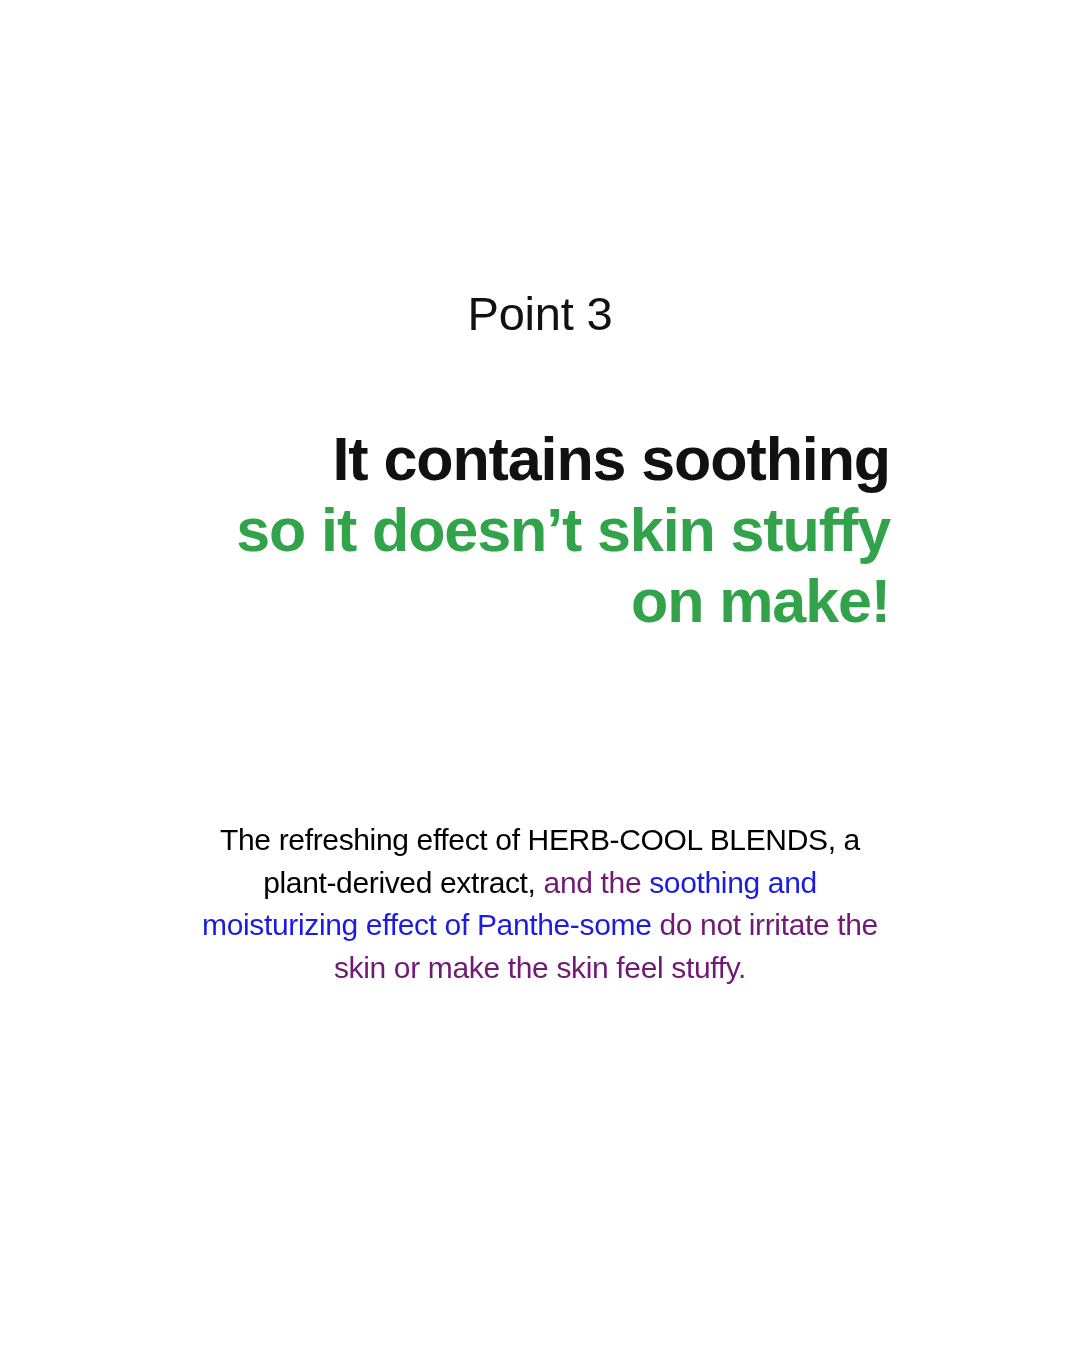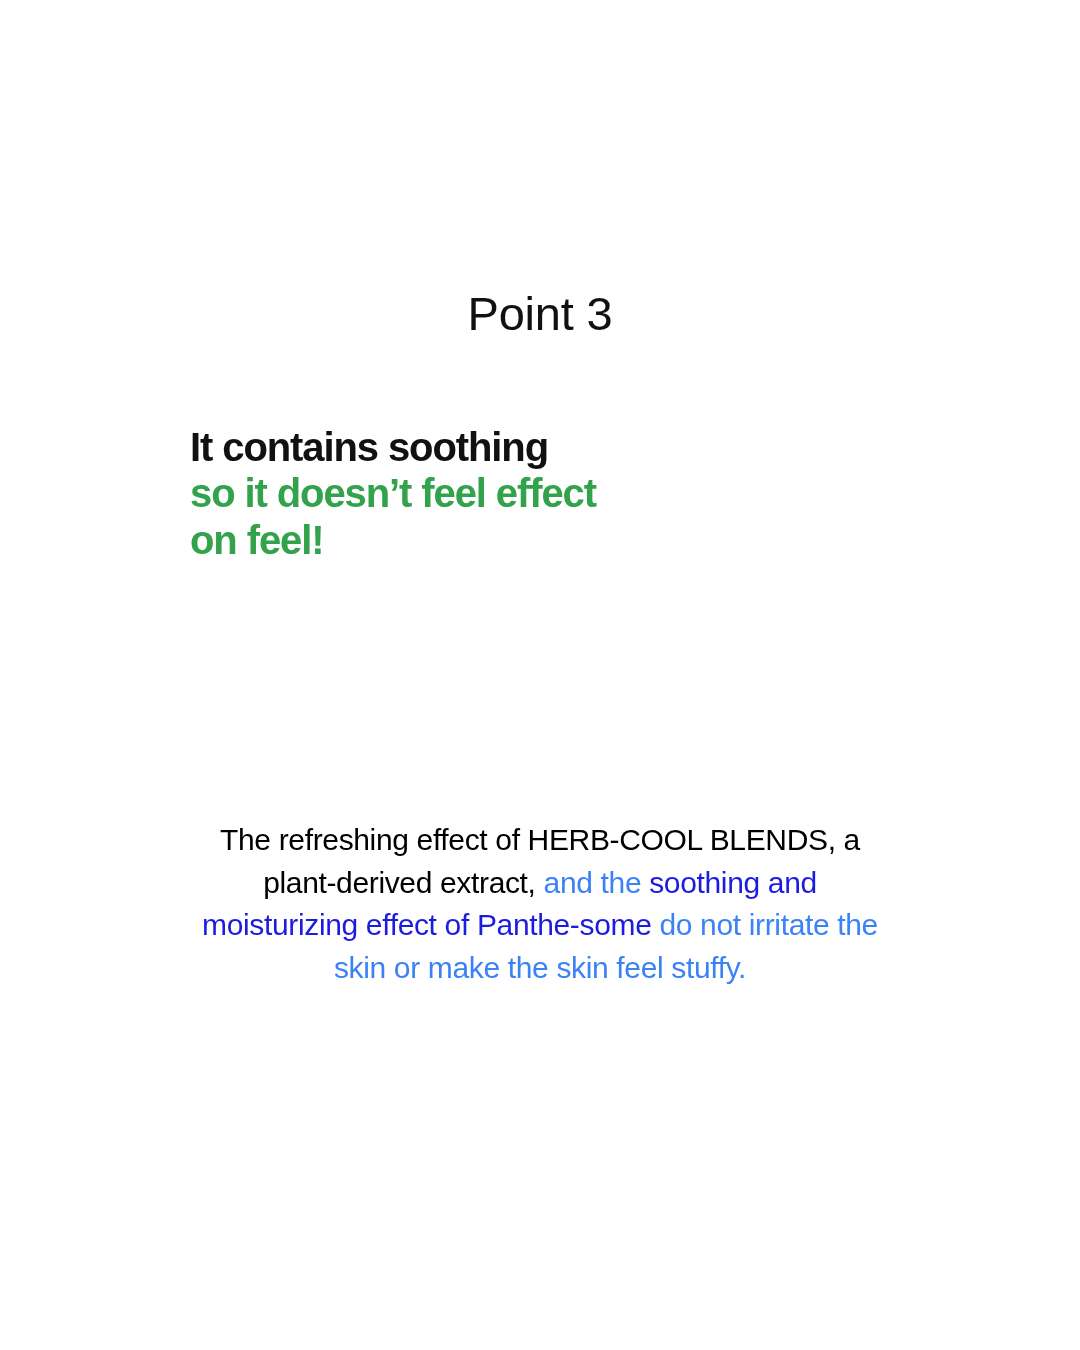--- a/index.html
+++ b/index.html
@@ -38,22 +38,22 @@
     white-space: pre;
   }
 
   
   .headline {
     position: absolute;
     left: 50%;
     transform: translateX(-50%);
     top: 424px;
     width: 700px;
-    text-align: left;
-    font-size: 40px;
+    text-align: right;
+    font-size: 61px;
     font-weight: 700;
     line-height: 1.16;
     letter-spacing: -1.1px;
     color: #111111;
   }
   .headline .line {
     display: block;
   }
   .headline .accent-green {
     color: #33a34b;
@@ -73,34 +73,34 @@
     letter-spacing: -0.35px;
     color: #111111;
   }
   .body-copy .seg-green {
     color: #000000;
   }
   .body-copy .seg-blue {
     color: #1c1ce0;
   }
   .body-copy .seg-black {
-    color: #3b82f6;
+    color: #701a75;
     margin-top: 12px;
   }
 </style>
 </head>
 <body>
 
 <div class="slide">
 
   <div class="eyebrow">Point 3</div>
 
   <div class="headline">
     <span class="line">It contains soothing</span>
-    <span class="line accent-green">so it doesn’t feel effect</span>
-    <span class="line accent-green">on feel!</span>
+    <span class="line accent-green">so it doesn’t skin stuffy</span>
+    <span class="line accent-green">on make!</span>
   </div>
 
   <p class="body-copy">
     <span class="seg-green">The refreshing effect of HERB-COOL BLENDS, a plant-derived extract,</span><span class="seg-black"> and the </span><span class="seg-blue">soothing and moisturizing effect of Panthe-some</span><span class="seg-black"> do not irritate the skin or make the skin feel stuffy.</span>
   </p>
 
 </div>
 
 </body></html>

